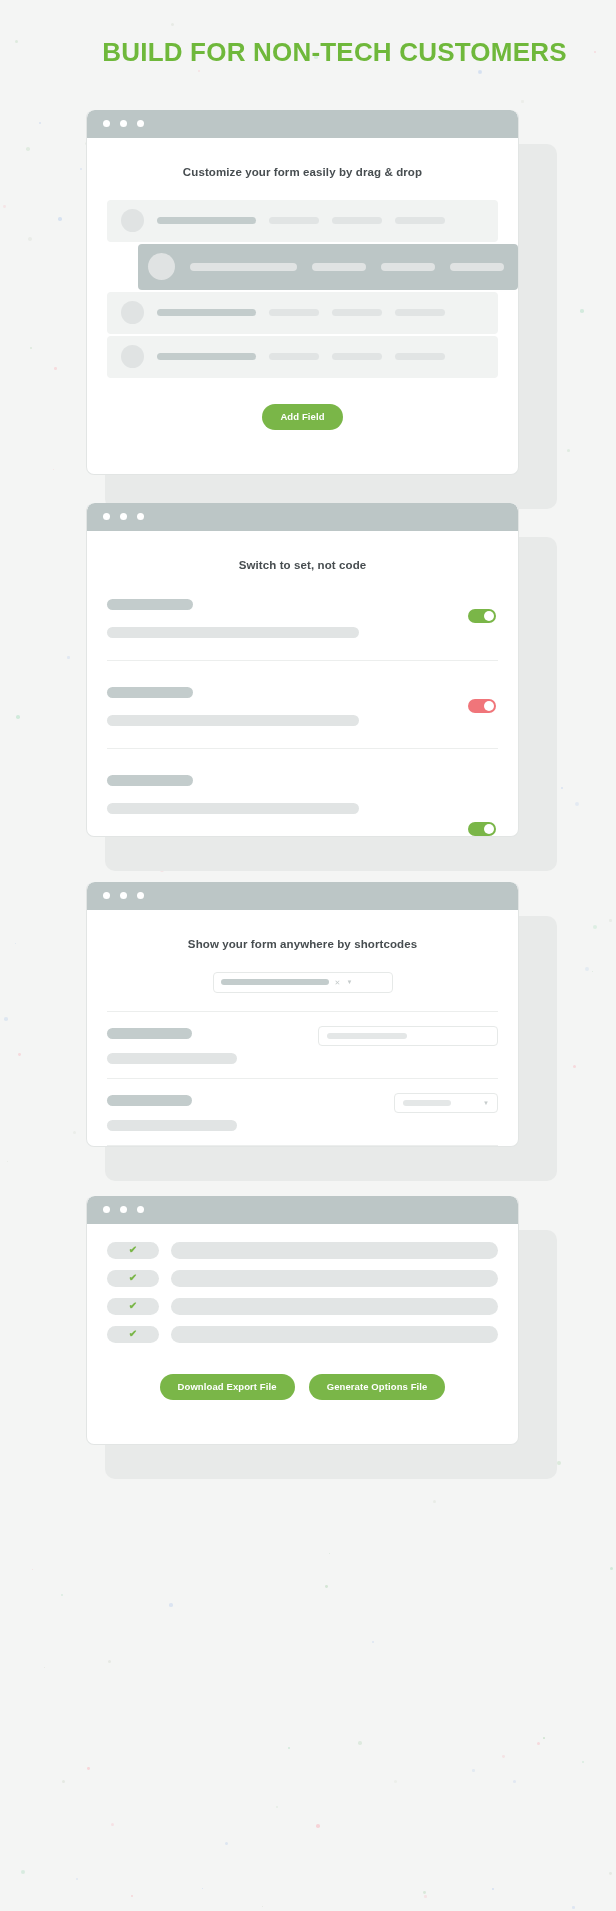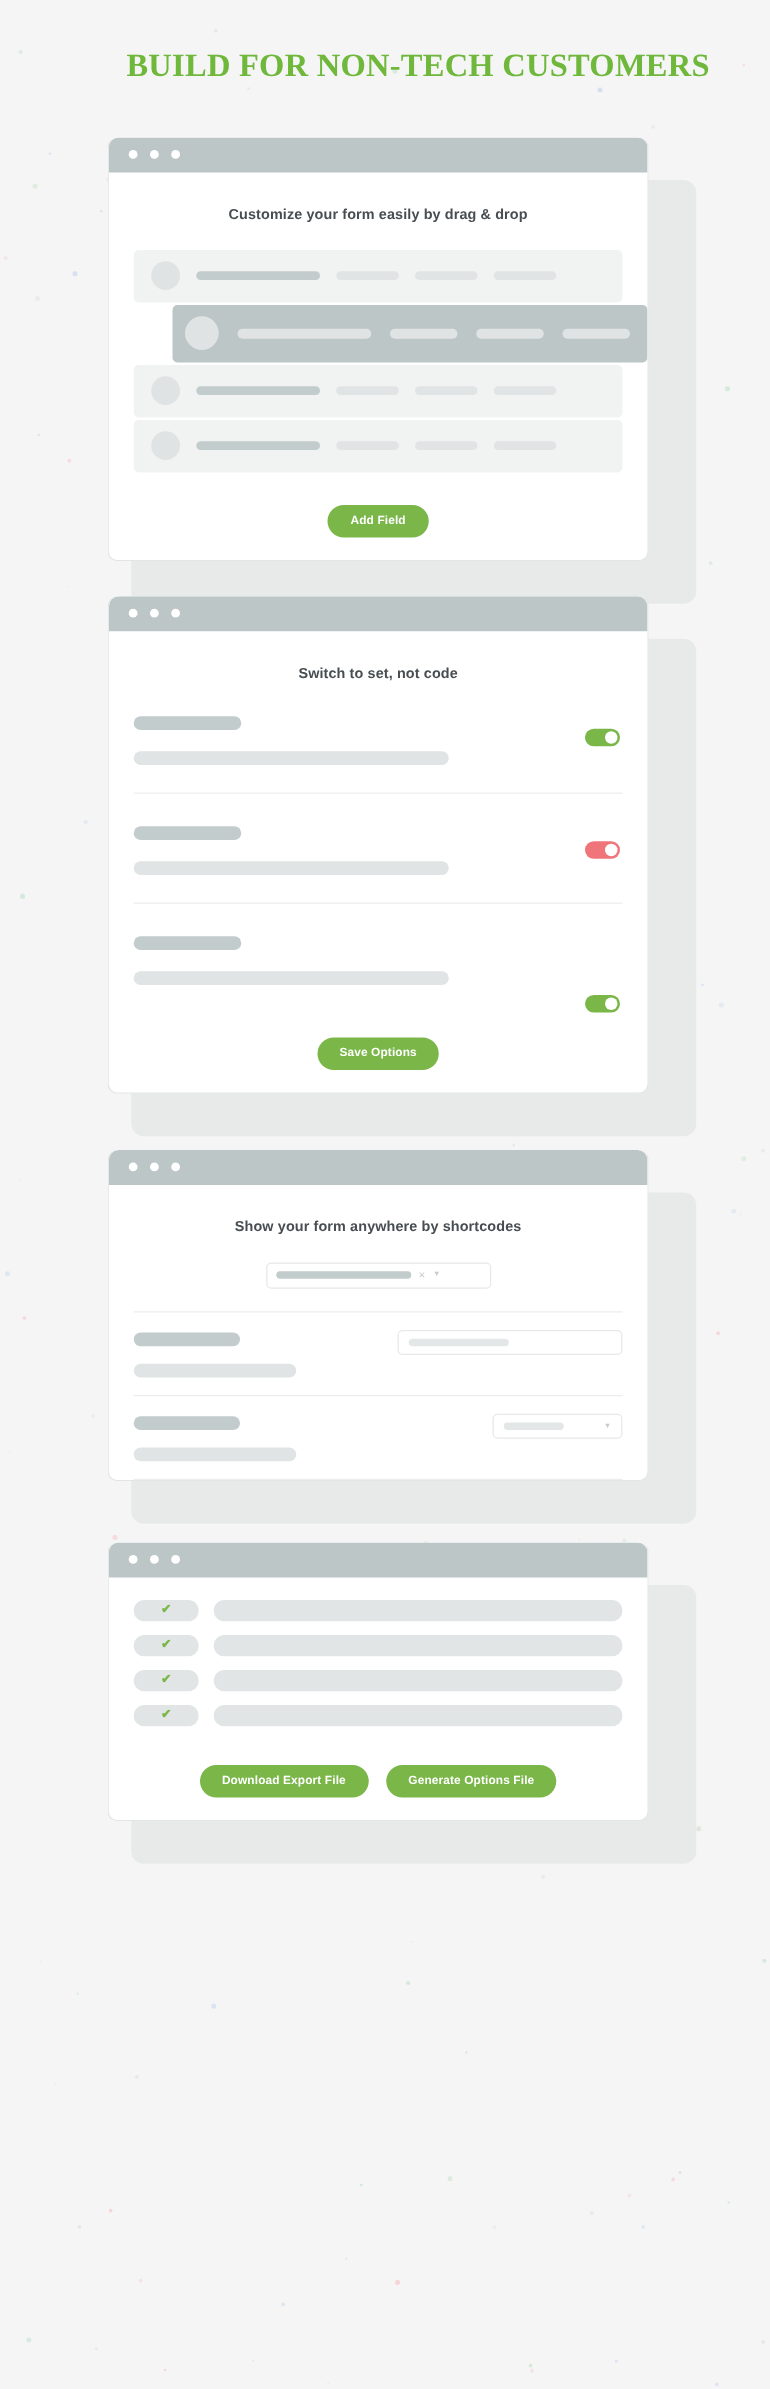--- a/index.html
+++ b/index.html
@@ -33,21 +33,20 @@
     position: relative;
     z-index: 2;
     text-align: center;
     color: #6fb83b;
     font-size: 26px;
     font-weight: bold;
     letter-spacing: .2px;
     line-height: 1.22;
     padding: 37px 37px 0 90px;
     text-transform: uppercase;
-    font-family: Liberation Serif, serif;
   }
 
   
   .cards {
     position: relative;
     z-index: 1;
   }
 
   .card-wrap {
     position: relative;
@@ -159,21 +158,21 @@
     color: #ffffff;
     border: none;
     border-radius: 20px;
     font-size: 9.5px;
     font-weight: bold;
     letter-spacing: .1px;
     padding: 7px 18px 8px 18px;
     cursor: pointer;
     font-family: "Liberation Sans", sans-serif;
   }
-  .btn-row { text-align: center; padding: 20px 0 18px 0; }
+  .btn-row { text-align: center; padding: 20px 0 44px 0; }
   .btn-row.two { display: flex; justify-content: center; gap: 14px; }
 
   
   .sw-block { position: relative; padding: 0 0 0 0; }
   .sw-item { position: relative; padding: 26px 0 22px 0; }
   .sw-item + .sw-item { border-top: 1px solid #eceeed; }
   .sw-item .b-label { width: 86px; height: 11px; background: #c3cccc; }
   .sw-item .b-desc  { width: 252px; height: 11px; background: #e1e4e4; margin-top: 17px; }
 
   .toggle {
@@ -536,23 +535,20 @@
 
           <div class="sw-item">
             <div class="bar b-label"></div>
             <div class="bar b-desc"></div>
             <div class="toggle t3">
               <span class="knob"></span>
             </div>
           </div>
         </div>
 
-        <div class="btn-row">
-          <button class="btn">Save Options</button>
-        </div>
       </div>
     </div>
   </div>
 
   <div class="card-wrap c3">
     <div class="backplate"></div>
     <div class="window">
       <div class="titlebar">
         <span class="dot"></span>
         <span class="dot"></span>

